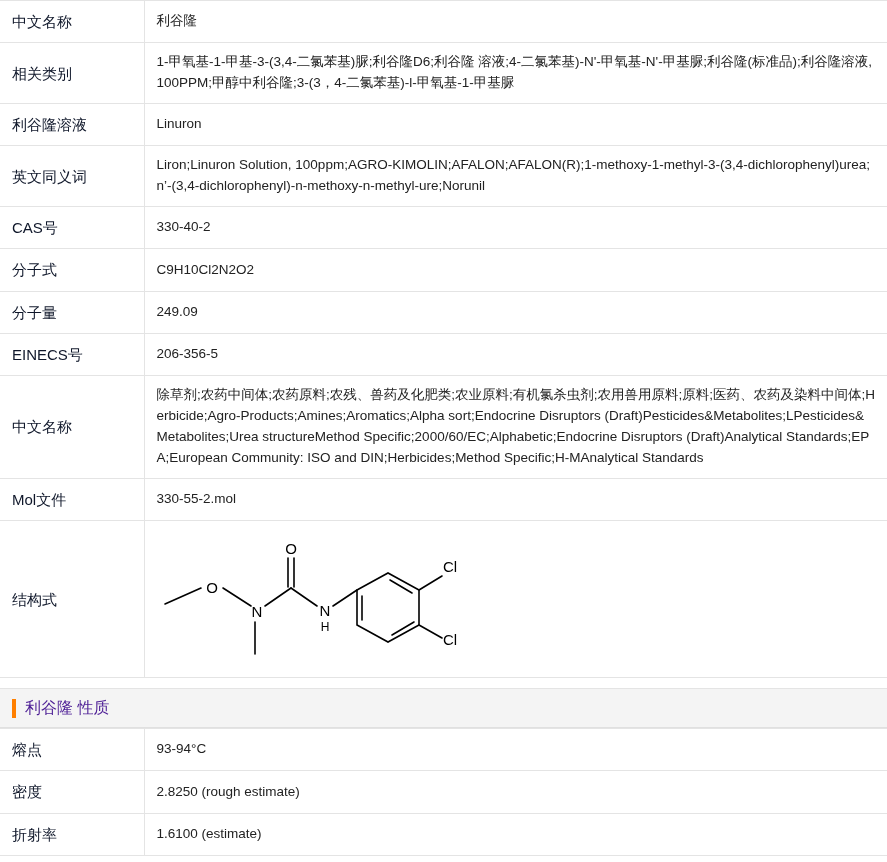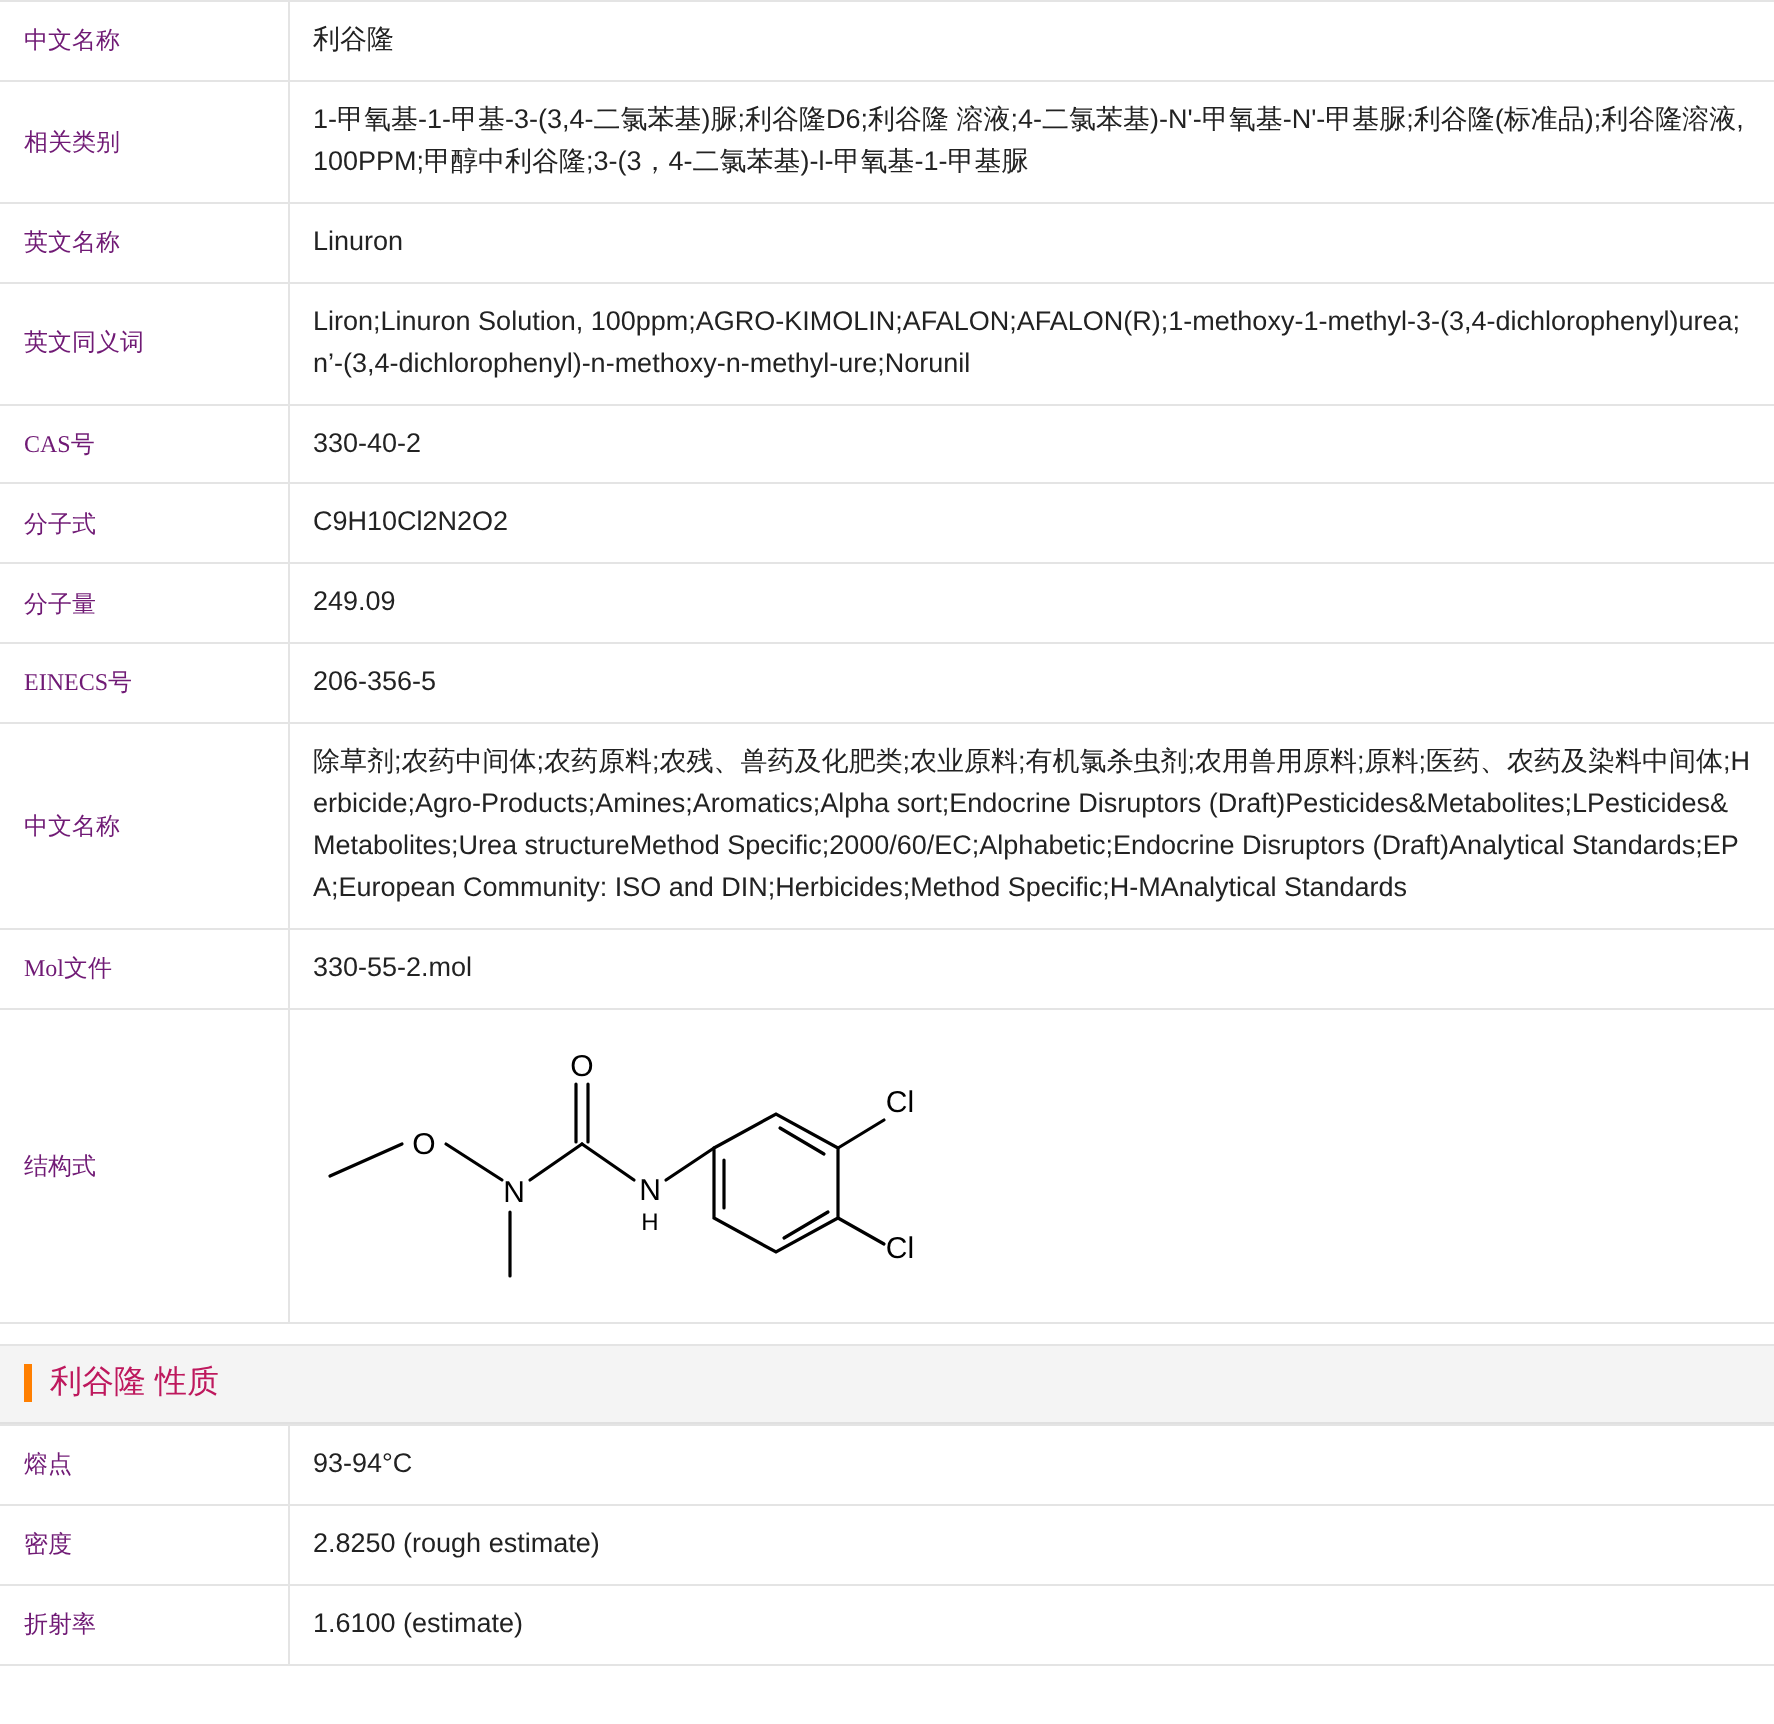--- a/index.html
+++ b/index.html
@@ -28,25 +28,24 @@
     border-top: 1px solid #e4e4e4;
     border-bottom: 1px solid #e4e4e4;
     padding: 9px 12px;
     vertical-align: middle;
     text-align: left;
     font-weight: normal;
     line-height: 1.55;
   }
   table.info th {
     width: 144px;
-    color: #701a75;
+    color: #0f172a;
     background: #fff;
     border-right: 1px solid #e4e4e4;
-    font-size: 12px;
-    font-family: Liberation Serif, serif;
+    font-size: 15px;
   }
   table.info td {
     color: #222;
     word-break: break-all;
   }
   td.blue-text {
     color: #1a66b3;
     line-height: 1.65;
   }
   td.blue-link a, .blue-link {
@@ -68,21 +67,21 @@
   }
   .section-bar .accent {
     width: 4px;
     height: 19px;
     background: #ff7f00;
     margin-right: 9px;
     flex: 0 0 auto;
   }
   .section-bar .title {
     font-size: 16px;
-    color: #be185d;
+    color: #4c1d95;
   }
 
   
   .struct-cell { padding: 6px 12px; height: 148px; }
   .struct-wrap { width: 330px; height: 138px; position: relative; }
 </style>
 </head>
 <body>
 
 <div class="page">
@@ -91,21 +90,21 @@
     <tbody>
       <tr>
         <th>中文名称</th>
         <td class="blue-link">利谷隆</td>
       </tr>
       <tr>
         <th>相关类别</th>
         <td>1-甲氧基-1-甲基-3-(3,4-二氯苯基)脲;利谷隆D6;利谷隆 溶液;4-二氯苯基)-N'-甲氧基-N'-甲基脲;利谷隆(标准品);利谷隆溶液,100PPM;甲醇中利谷隆;3-(3，4-二氯苯基)-l-甲氧基-1-甲基脲</td>
       </tr>
       <tr>
-        <th>英文名称</th>
+        <th>利谷隆溶液</th>
         <td>Linuron</td>
       </tr>
       <tr>
         <th>英文同义词</th>
         <td>Liron;Linuron Solution, 100ppm;AGRO-KIMOLIN;AFALON;AFALON(R);1-methoxy-1-methyl-3-(3,4-dichlorophenyl)urea;n’-(3,4-dichlorophenyl)-n-methoxy-n-methyl-ure;Norunil</td>
       </tr>
       <tr>
         <th>CAS号</th>
         <td>330-40-2</td>
       </tr>

